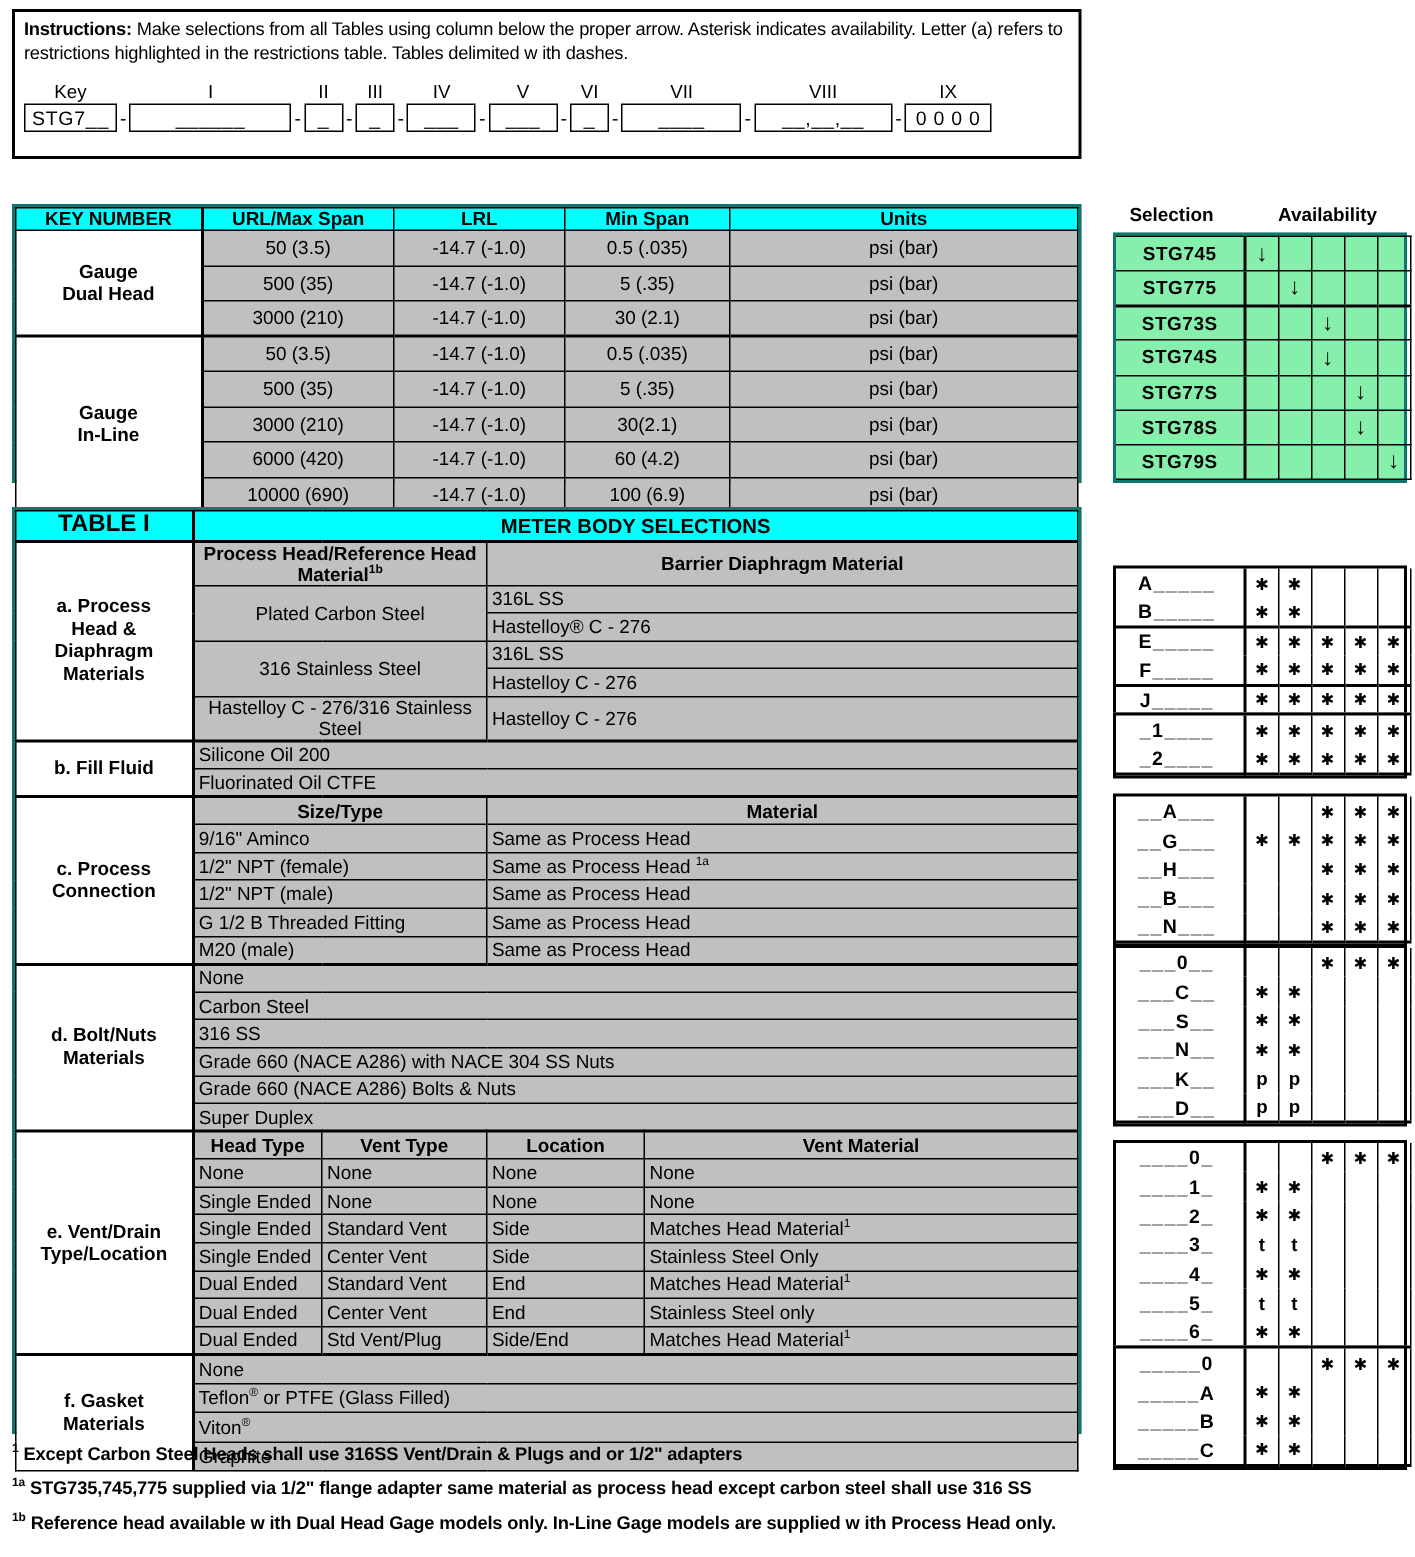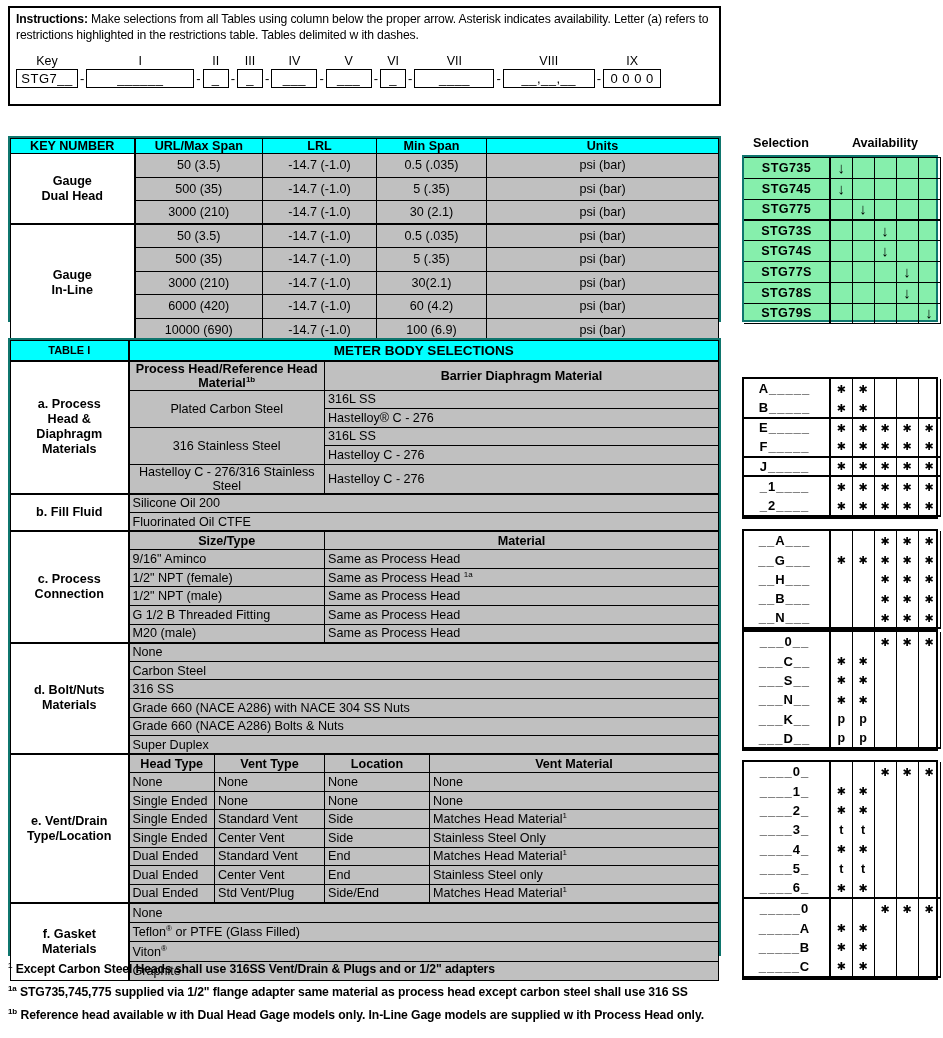--- a/index.html
+++ b/index.html
@@ -304,28 +304,20 @@
         <colgroup>
           <col style="width:86px">
           <col style="width:22px">
           <col style="width:22px">
           <col style="width:22px">
           <col style="width:22px">
           <col style="width:22px">
         </colgroup>
         <tbody>
           <tr>
-            <td class="code">STG735</td>
-            <td class=""><span class="arrow">↓</span></td>
-            <td class=""></td>
-            <td class=""></td>
-            <td class=""></td>
-            <td class=""></td>
-          </tr>
-          <tr>
             <td class="code">STG745</td>
             <td class=""><span class="arrow">↓</span></td>
             <td class=""></td>
             <td class=""></td>
             <td class=""></td>
             <td class=""></td>
           </tr>
           <tr>
             <td class="code thickb">STG775</td>
             <td class="thickb"></td>
@@ -382,21 +374,21 @@
     <table class="grid" id="table1-grid">
         <colgroup>
           <col style="width:118px">
           <col style="width:86px">
           <col style="width:110px">
           <col style="width:105px">
           <col style="width:auto">
         </colgroup>
         <tbody>
           <tr>
-            <td class="cyan thickr thickb" style="height:20px;font-size:11px">TABLE I</td>
+            <td class="cyan thickr thickb" style="height:20px;font-size:16px">TABLE I</td>
             <td class="cyan thickb" colspan="4" style="height:20px;font-size:13.5px">METER BODY SELECTIONS</td>
           </tr>
           <tr>
             <td rowspan="6" class="rowlabel thickr thickb">a.  Process<br>Head &amp;<br>Diaphragm<br>Materials</td>
             <td class="grayhdr" colspan="2">Process Head/Reference Head Material<sup>1b</sup></td>
             <td class="grayhdr" colspan="2">Barrier Diaphragm Material</td>
           </tr>
           <tr>
             <td rowspan="2" colspan="2" class="gray ctr">Plated Carbon Steel</td>
             <td colspan="2" class="gray lft" style="border-bottom:none">316L SS</td>

